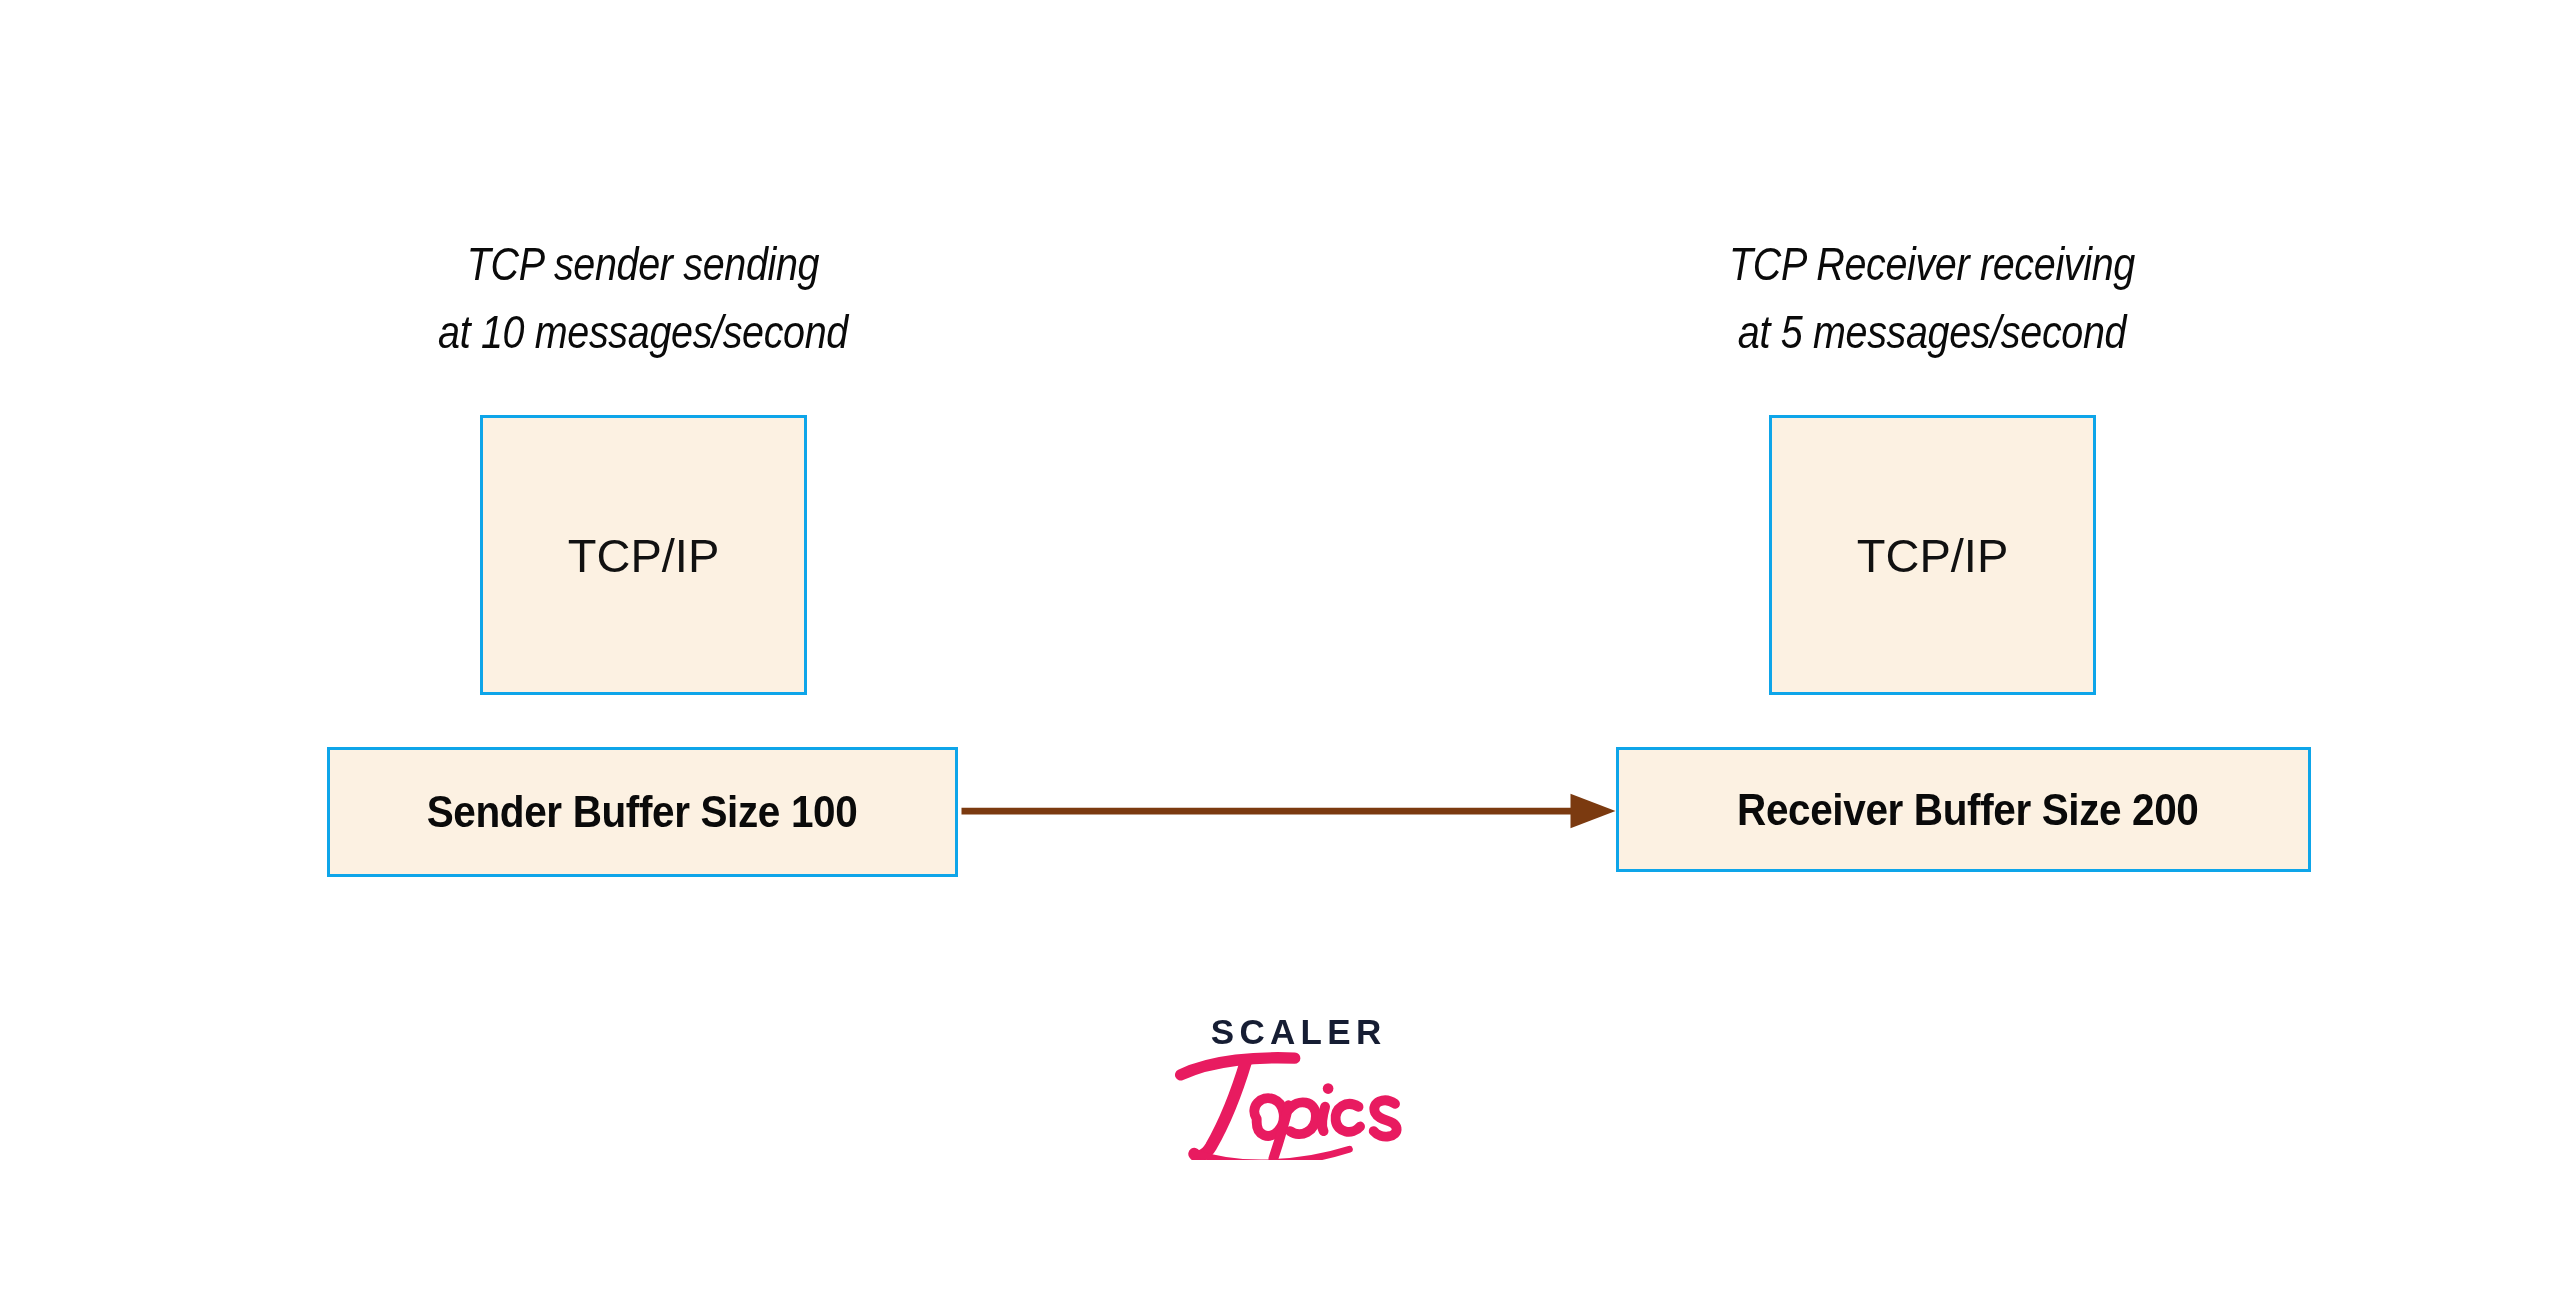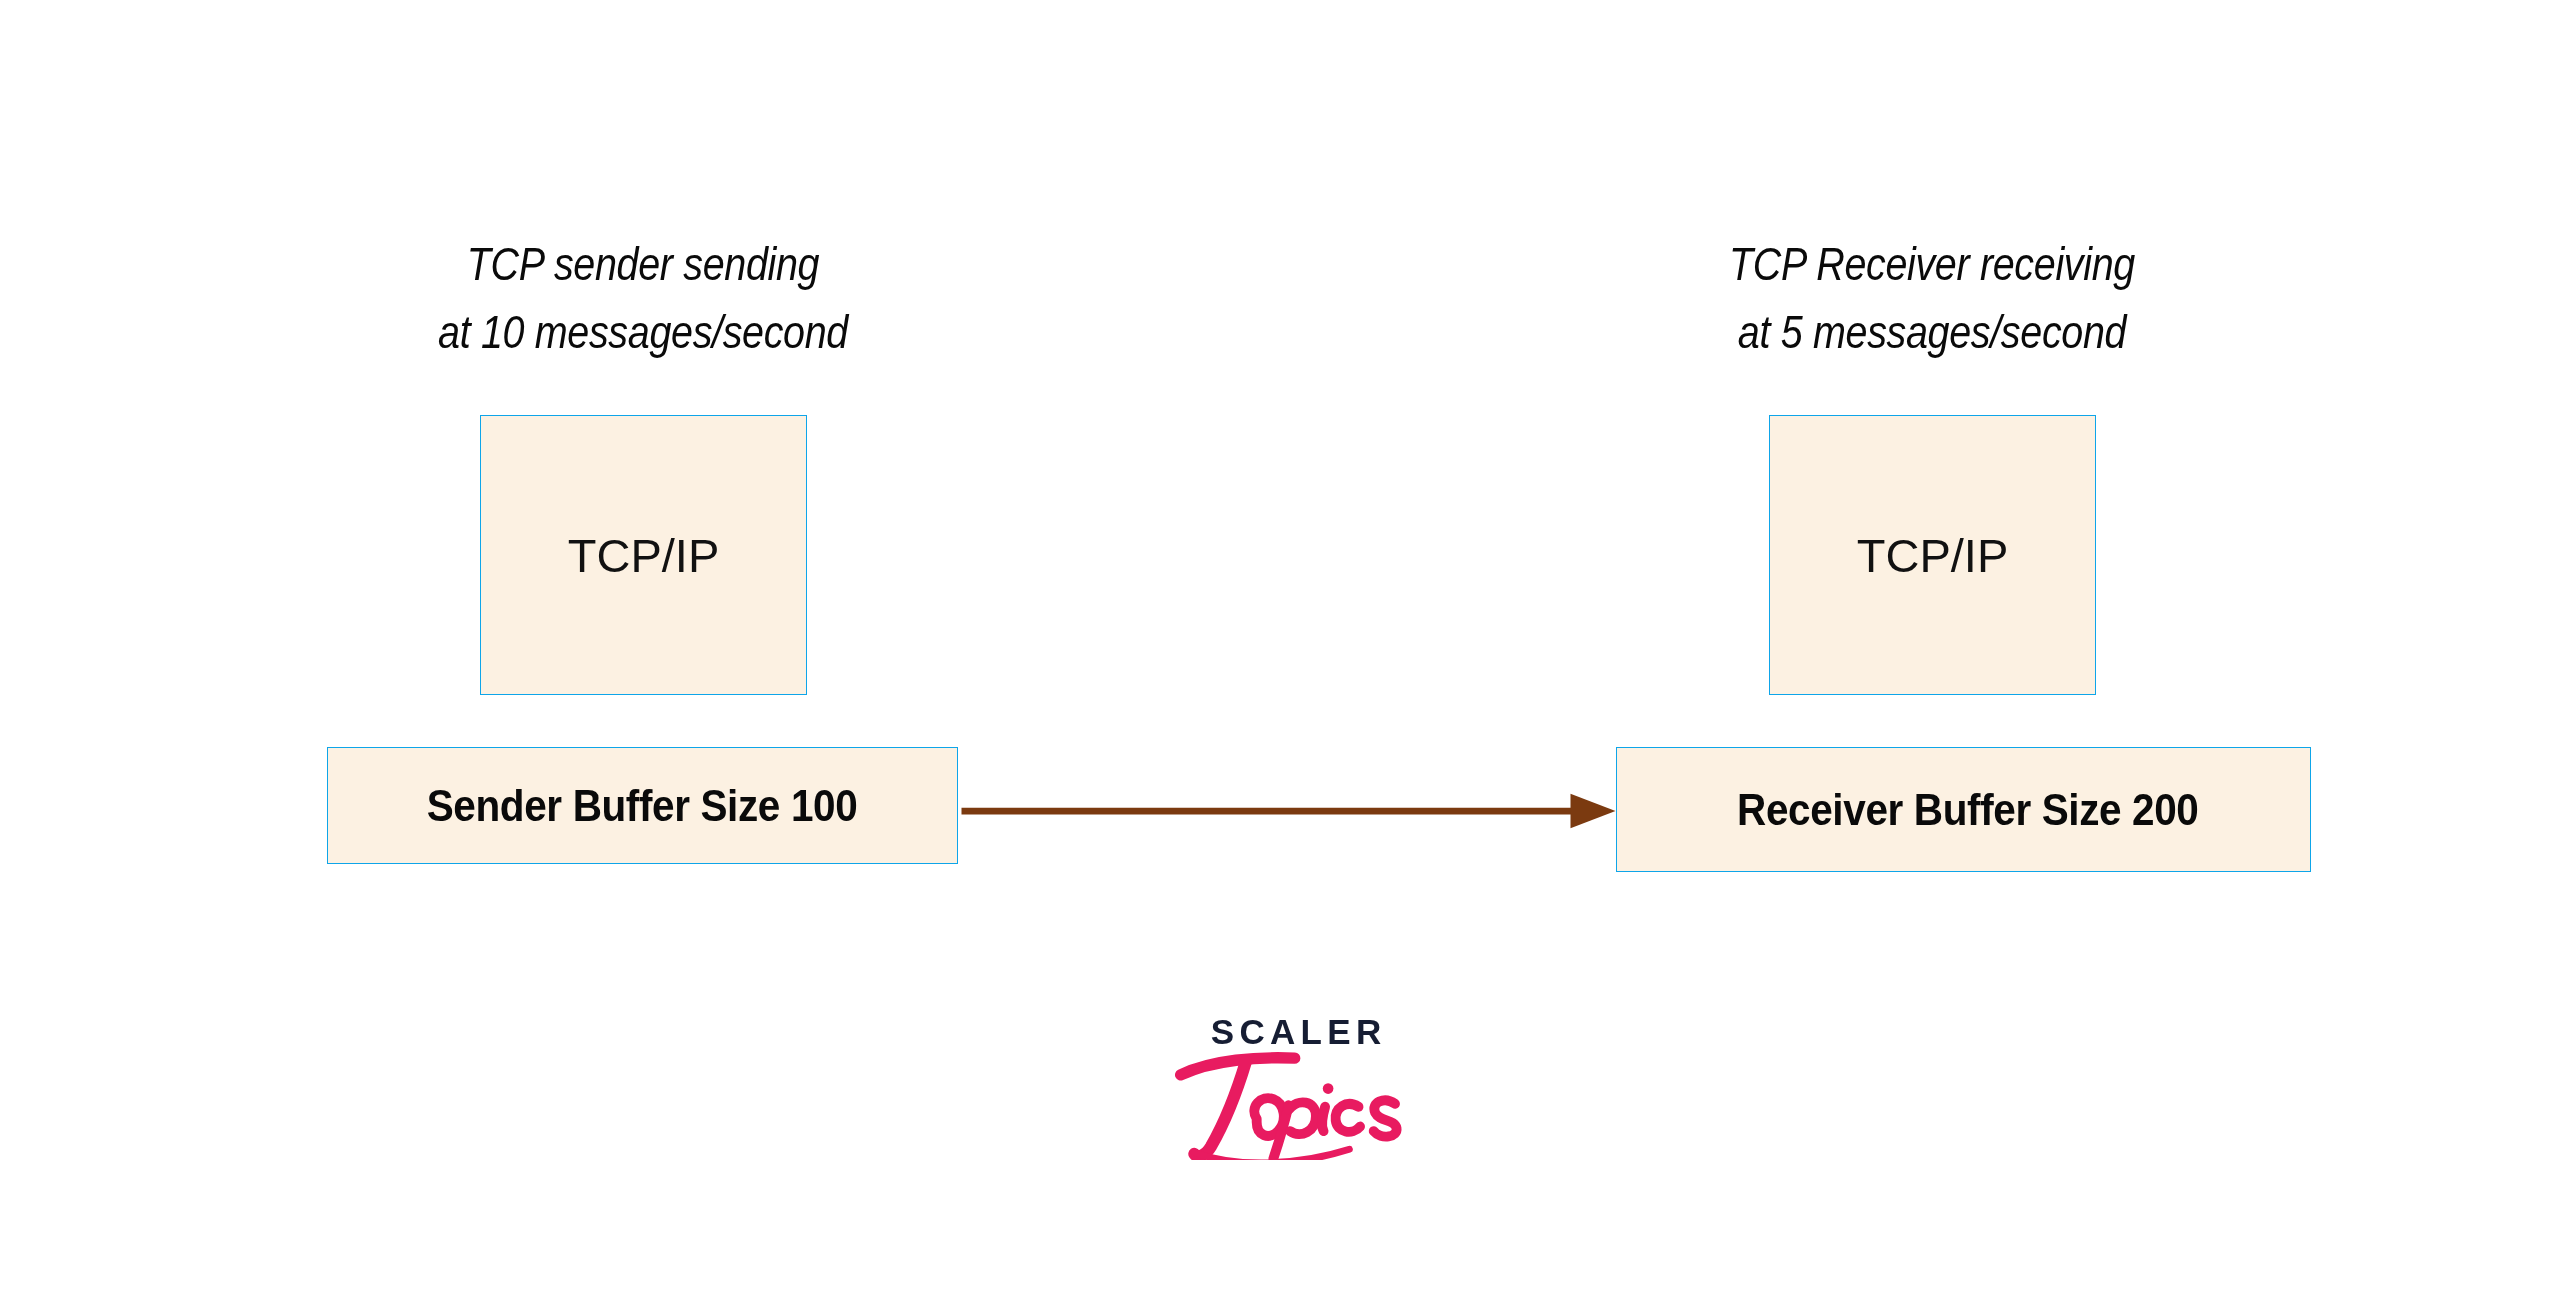--- a/index.html
+++ b/index.html
@@ -36,42 +36,42 @@
   }
   .caption .cap-line { display: block; }
 
   #caption-sender  { left: 264px;  top: 186px; width: 758px; }
   #caption-receiver{ left: 1553px; top: 186px; width: 758px; }
 
   
   .box {
     position: absolute;
     background: #FCF1E2;
-    border: 1px solid #0ea5e9;
+    border: 3px solid #0ea5e9;
     box-sizing: border-box;
     display: flex;
     align-items: center;
     justify-content: center;
   }
 
   #tcpip-box-sender   { left: 480px;  top: 371px; width: 327px; height: 280px; }
   #tcpip-box-receiver { left: 1769px; top: 371px; width: 327px; height: 280px; }
 
   .tcpip-label {
     font-family: "Liberation Sans", sans-serif;
     font-style: normal;
     font-weight: 400;
     font-size: 47px;
     line-height: 1;
     color: #111111;
     letter-spacing: 0px;
     white-space: nowrap;
   }
 
-  #buffer-box-sender   { left: 327px;  top: 703px; width: 631px; height: 117px; }
+  #buffer-box-sender   { left: 327px;  top: 703px; width: 631px; height: 130px; }
   #buffer-box-receiver { left: 1616px; top: 703px; width: 695px; height: 125px; padding-left: 8px; }
 
   .buffer-label {
     font-family: "Liberation Sans", sans-serif;
     font-weight: 700;
     font-style: normal;
     font-size: 44px;
     line-height: 1;
     color: #0a0a0a;
     letter-spacing: -0.4px;

